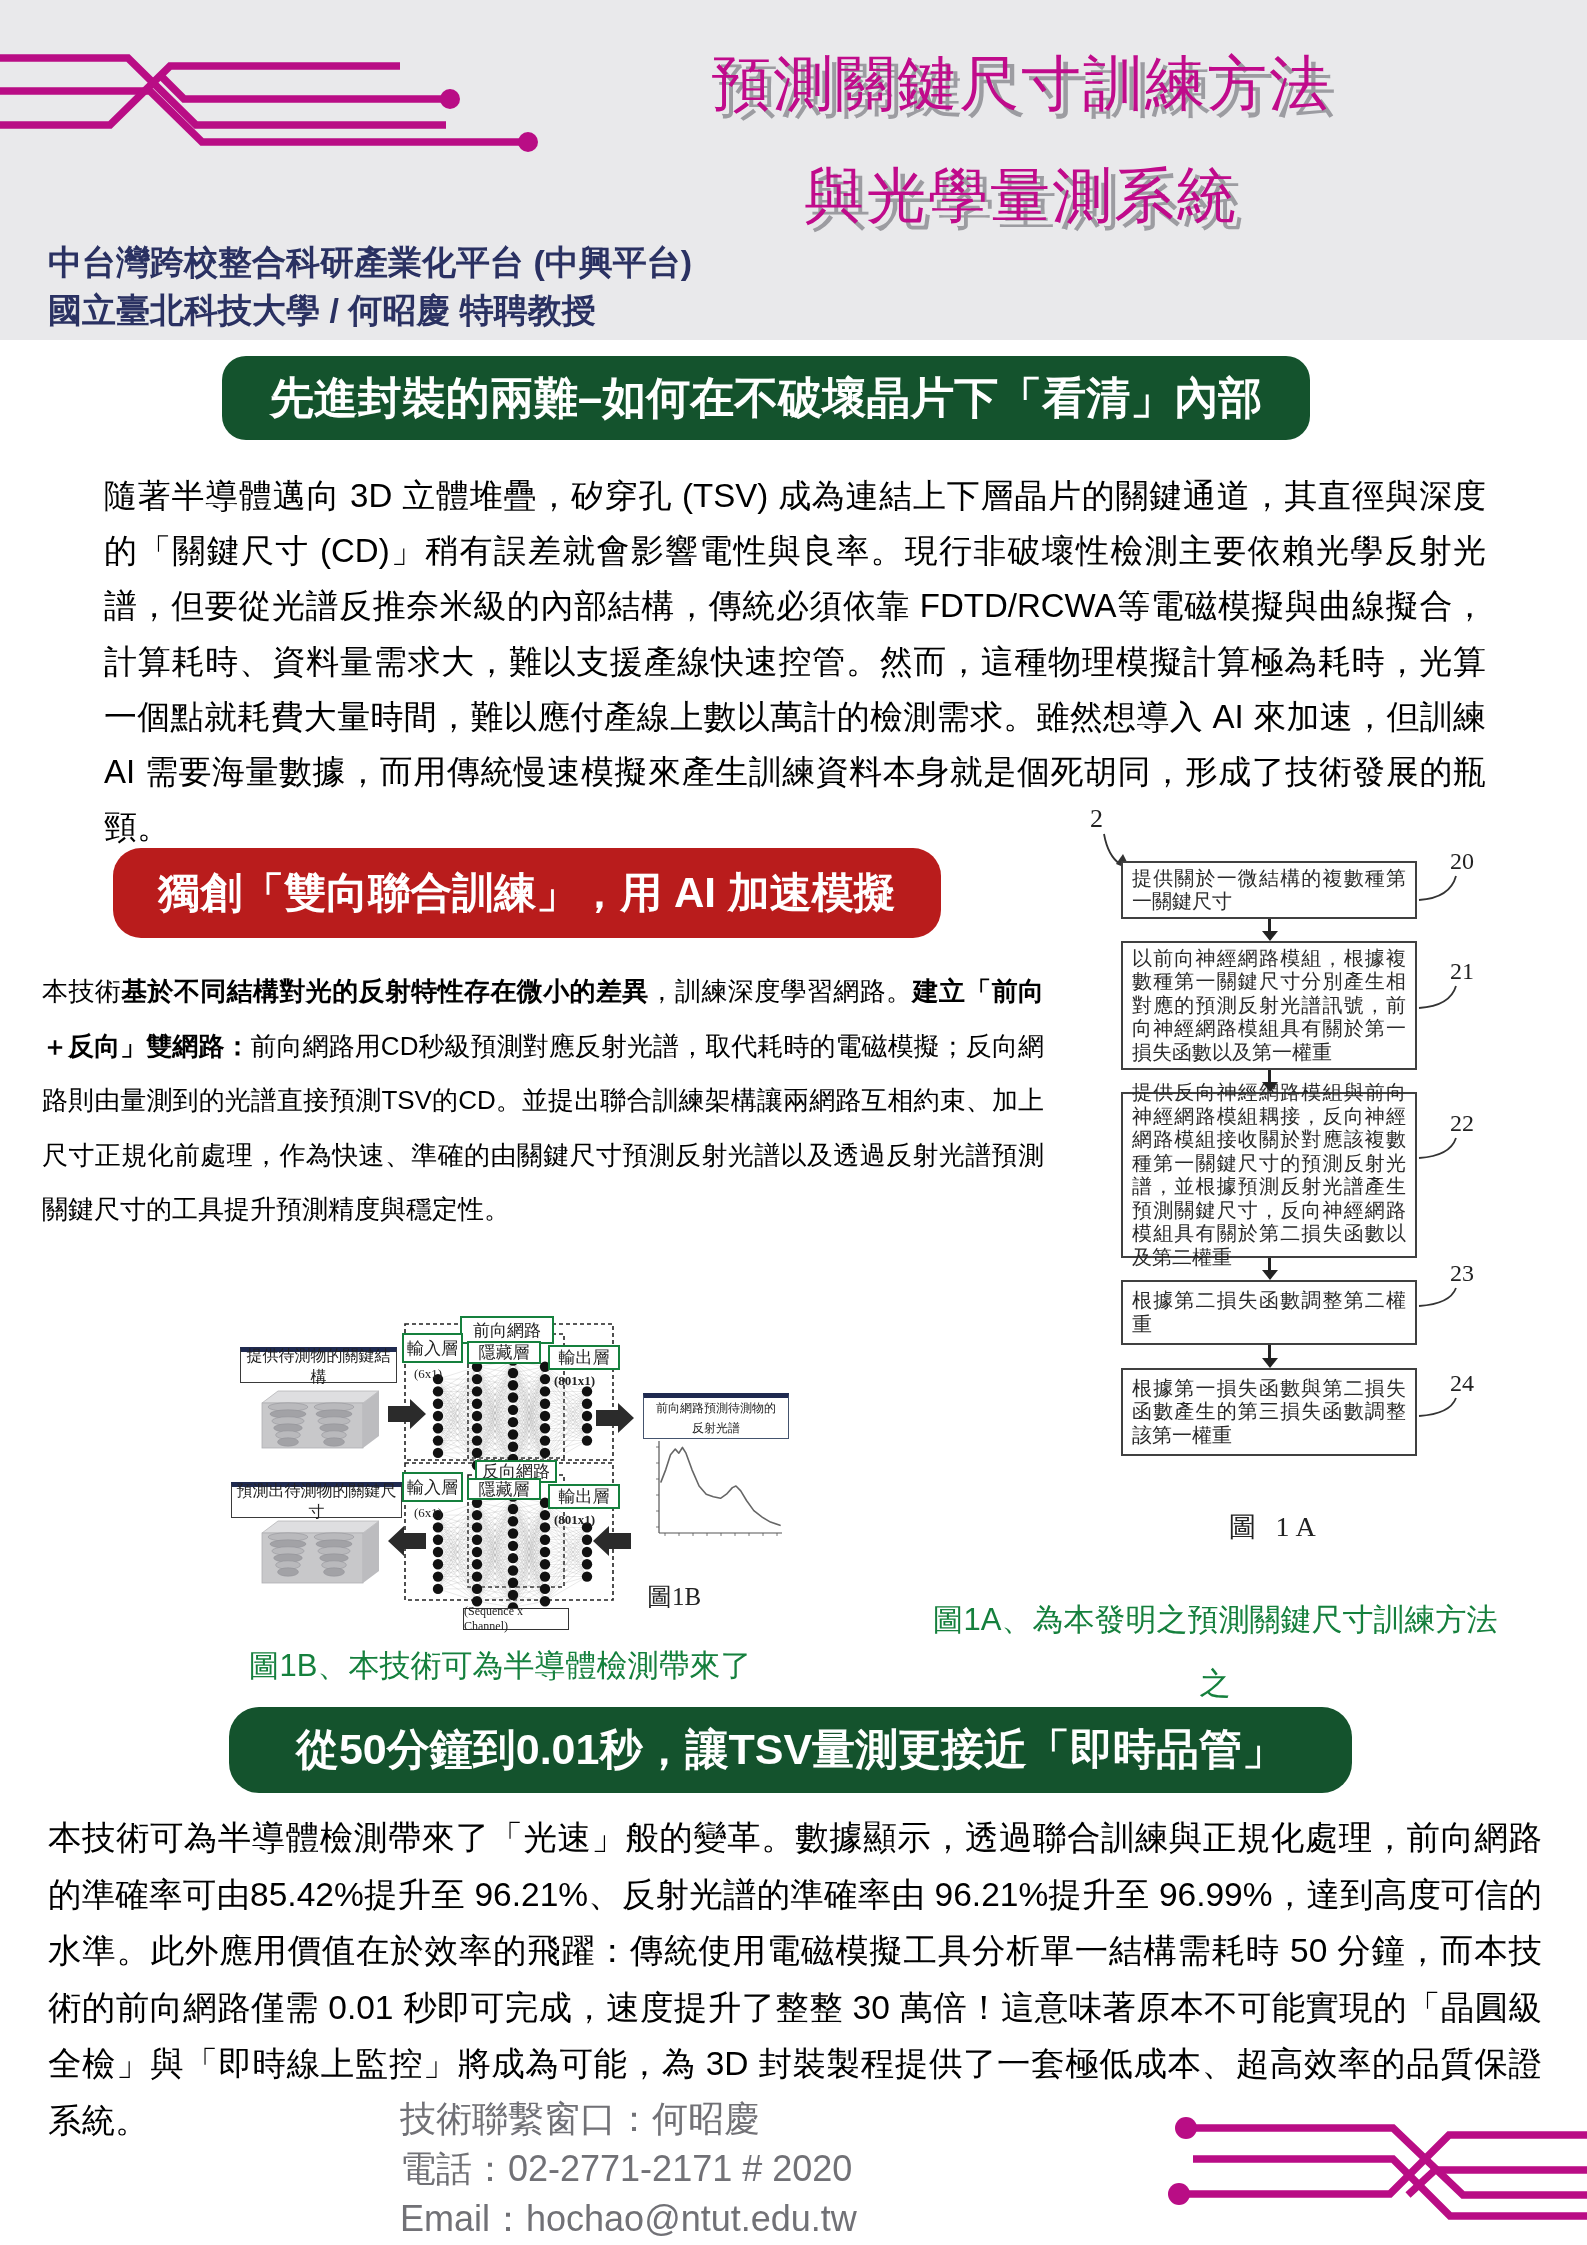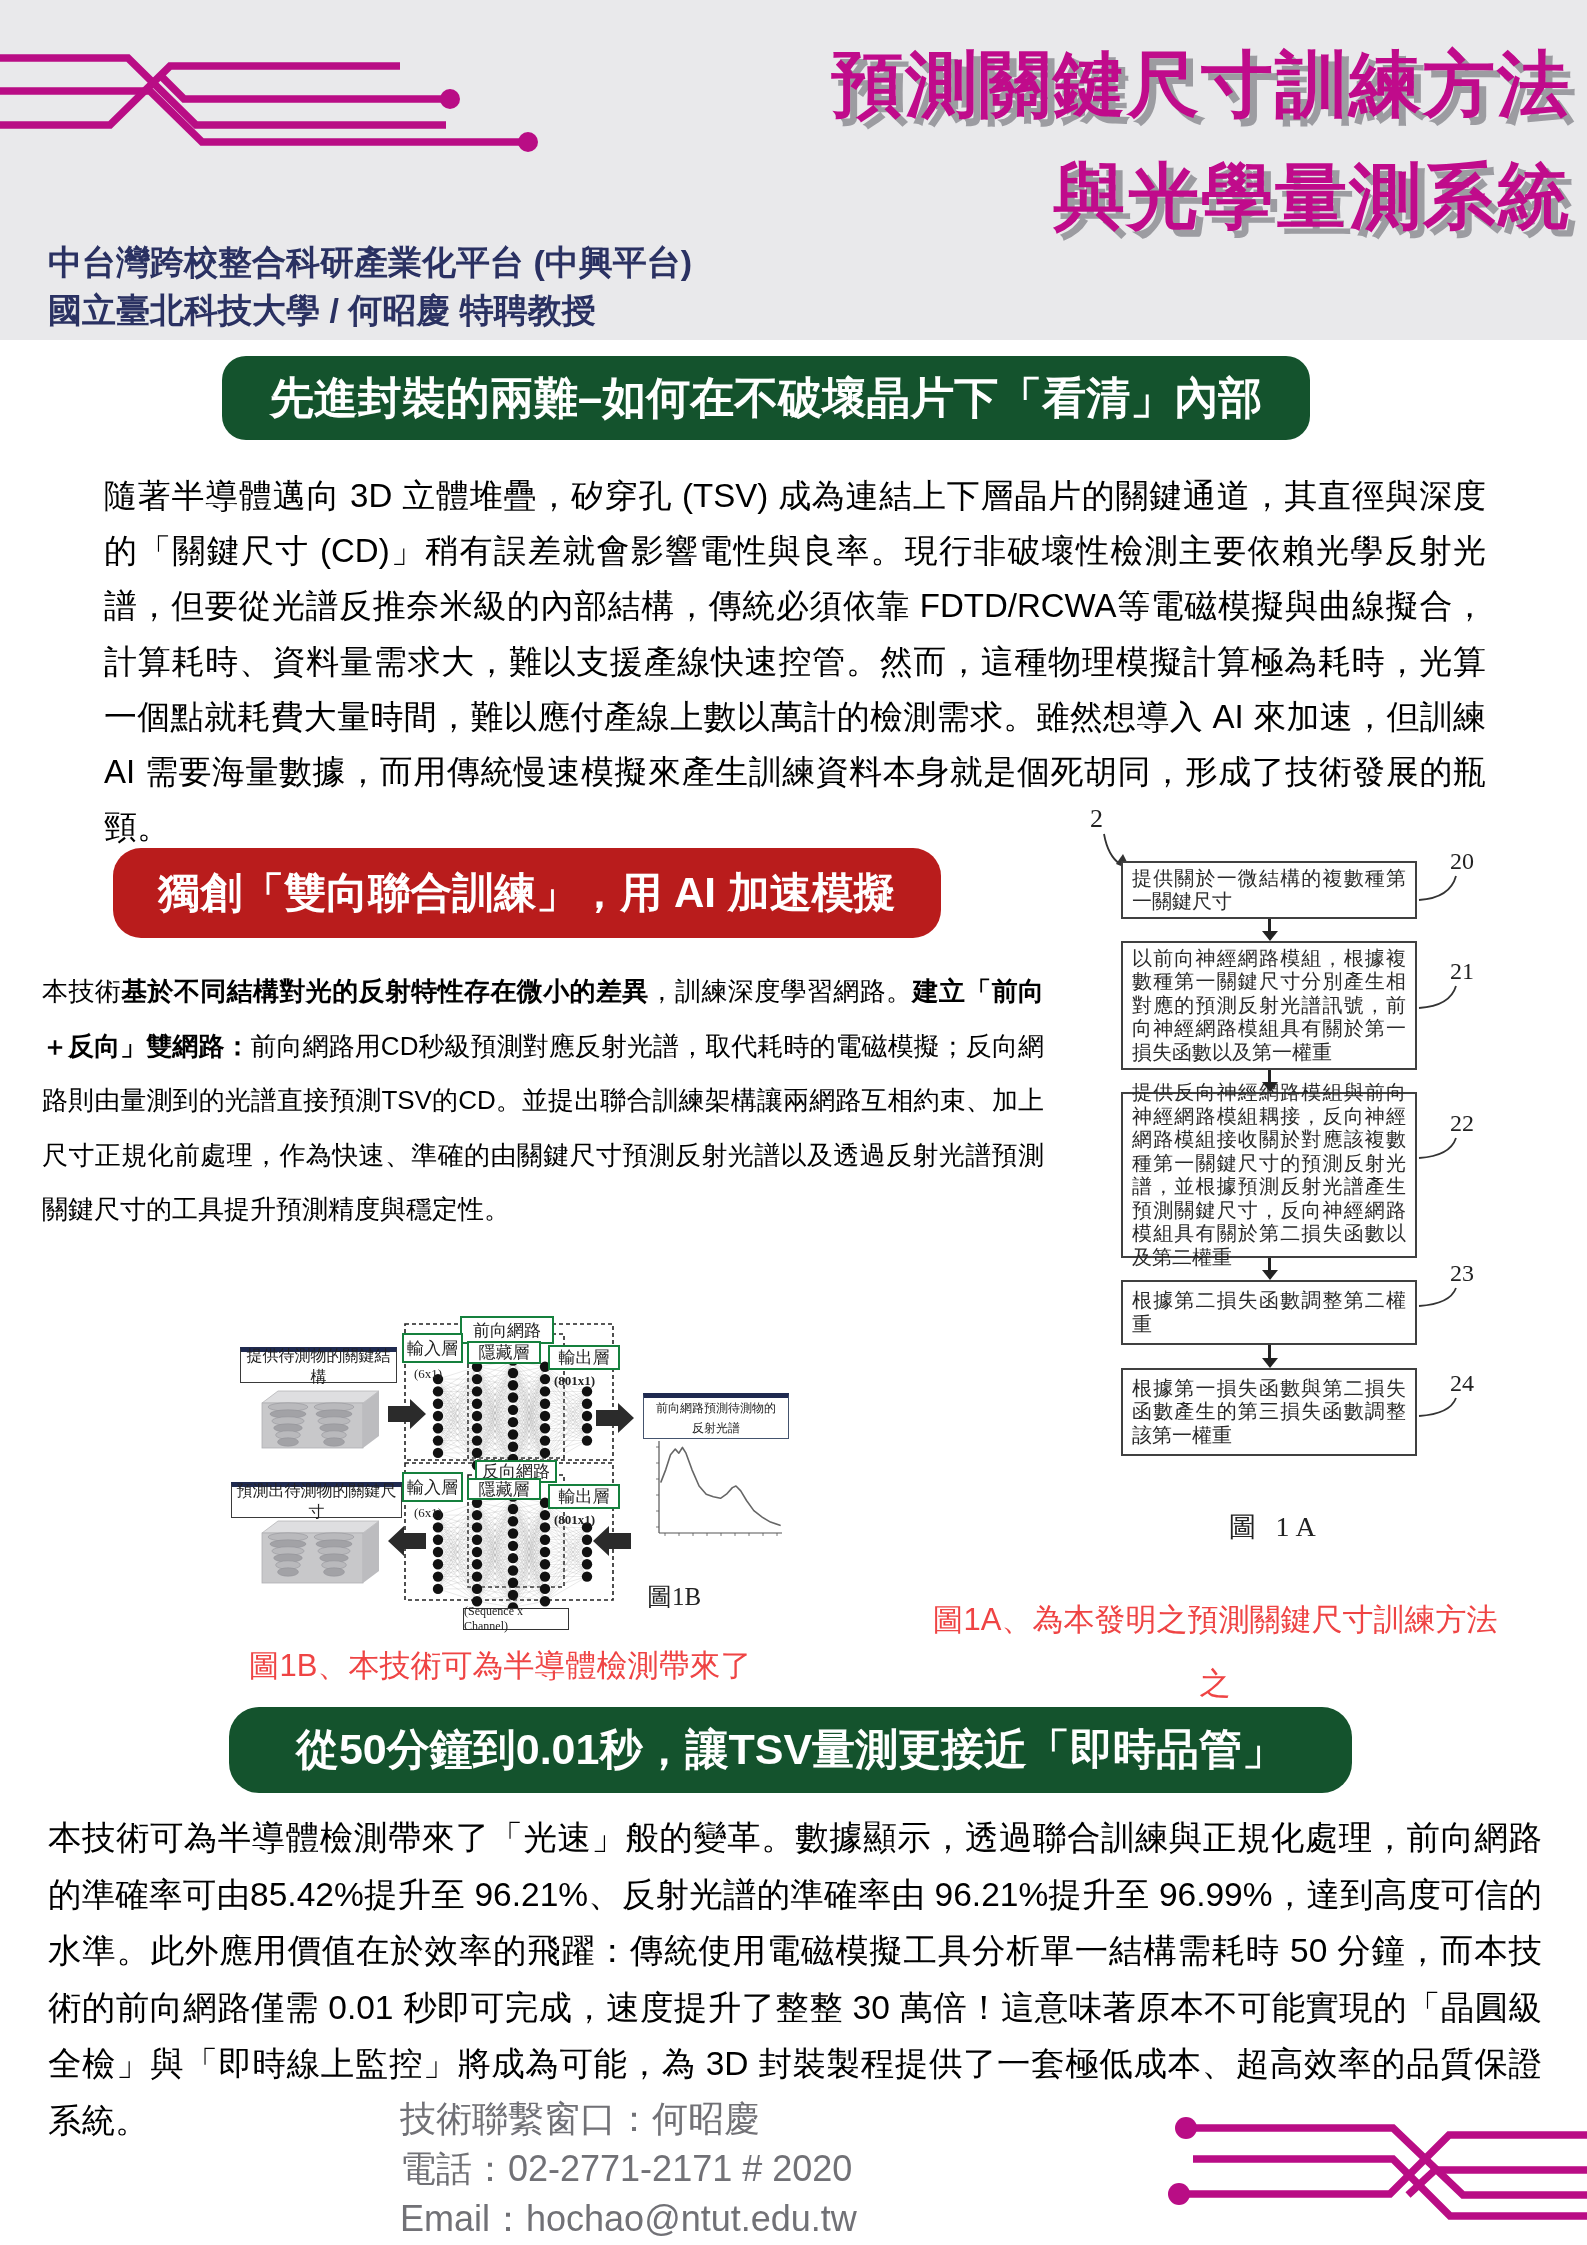--- a/index.html
+++ b/index.html
@@ -1,21 +1,21 @@
 <!DOCTYPE html>
 <html><head>
 <meta charset="utf-8">
 <style>
   html,body{margin:0;padding:0;}
   body{font-family:"Liberation Sans",sans-serif;background:#ffffff;}
   .page{position:relative;width:1587px;height:2245px;background:#ffffff;overflow:hidden;}
   .header-band{position:absolute;left:0;top:0;width:1587px;height:340px;background:#e9e9eb;}
   .deco{position:absolute;}
-  .main-title{position:absolute;right:16px;top:28px;width:1100px;text-align:right;
-    font-size:72px;font-weight:700;line-height:112px;color:#c00b8b;letter-spacing:2px;
+  .main-title{position:absolute;right:16px;top:28px;width:1100px;text-align:center;
+    font-size:60px;font-weight:400;line-height:112px;color:#c00b8b;letter-spacing:2px;
     text-shadow:7px 7px 0 #9c9ca1;}
   .org-block{position:absolute;left:48px;top:238px;font-size:34px;font-weight:700;
     color:#2a3162;line-height:48px;}
   .banner{position:absolute;color:#ffffff;font-weight:700;display:flex;align-items:center;
     justify-content:center;text-align:center;}
   .banner.navy{background:#14532d;}
   .banner.magenta{background:#b91c1c;}
   .para{position:absolute;color:#000000;text-align:justify;}
   .bold{font-weight:700;}
   
@@ -40,21 +40,21 @@
     box-sizing:border-box;display:flex;align-items:center;justify-content:center;
     font-size:16px;color:#222;text-align:center;}
   .dim-label{position:absolute;font-size:13px;color:#222;}
   .outbox{position:absolute;background:#fff;border:1.5px solid #44536e;border-top:5px solid #1f2a50;
     box-sizing:border-box;display:flex;align-items:center;justify-content:center;
     font-size:12px;line-height:20px;color:#222;text-align:center;}
   .fig1b-label{position:absolute;left:497px;top:280px;font-size:25px;color:#222;}
   .seqchan{position:absolute;left:313px;top:308px;width:106px;height:22px;border:1.2px solid #333;
     background:#fff;box-sizing:border-box;display:flex;align-items:center;justify-content:center;
     font-size:12px;color:#222;}
-  .fig-caption{position:absolute;font-size:31px;color:#ef4444;font-weight:500;
+  .fig-caption{position:absolute;font-size:31px;color:#15803d;font-weight:500;
     text-align:center;line-height:64px;}
   .contact{position:absolute;left:400px;top:2094px;font-size:36px;color:#717176;line-height:50px;}
 </style>
 </head>
 <body>
 
 <div class="page">
 
   <div class="header-band"></div>
 

